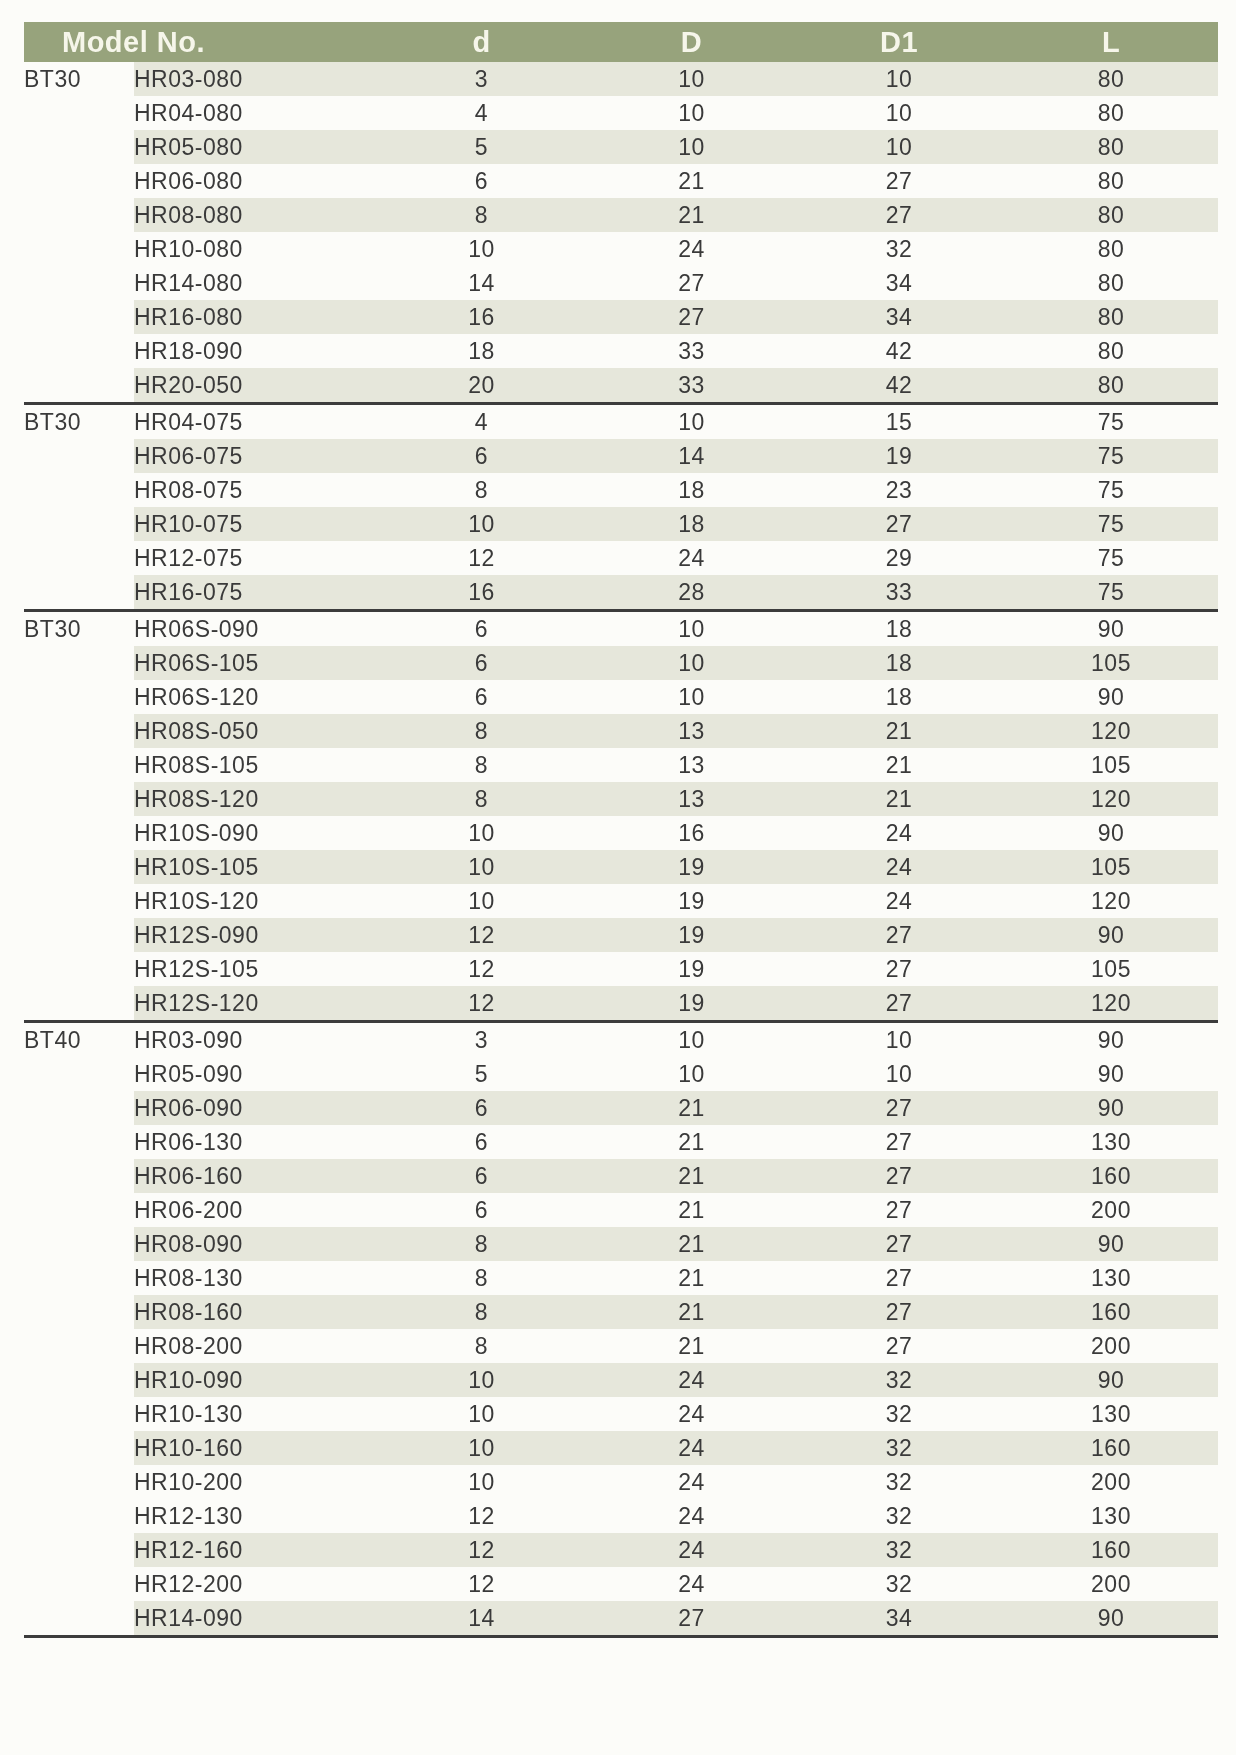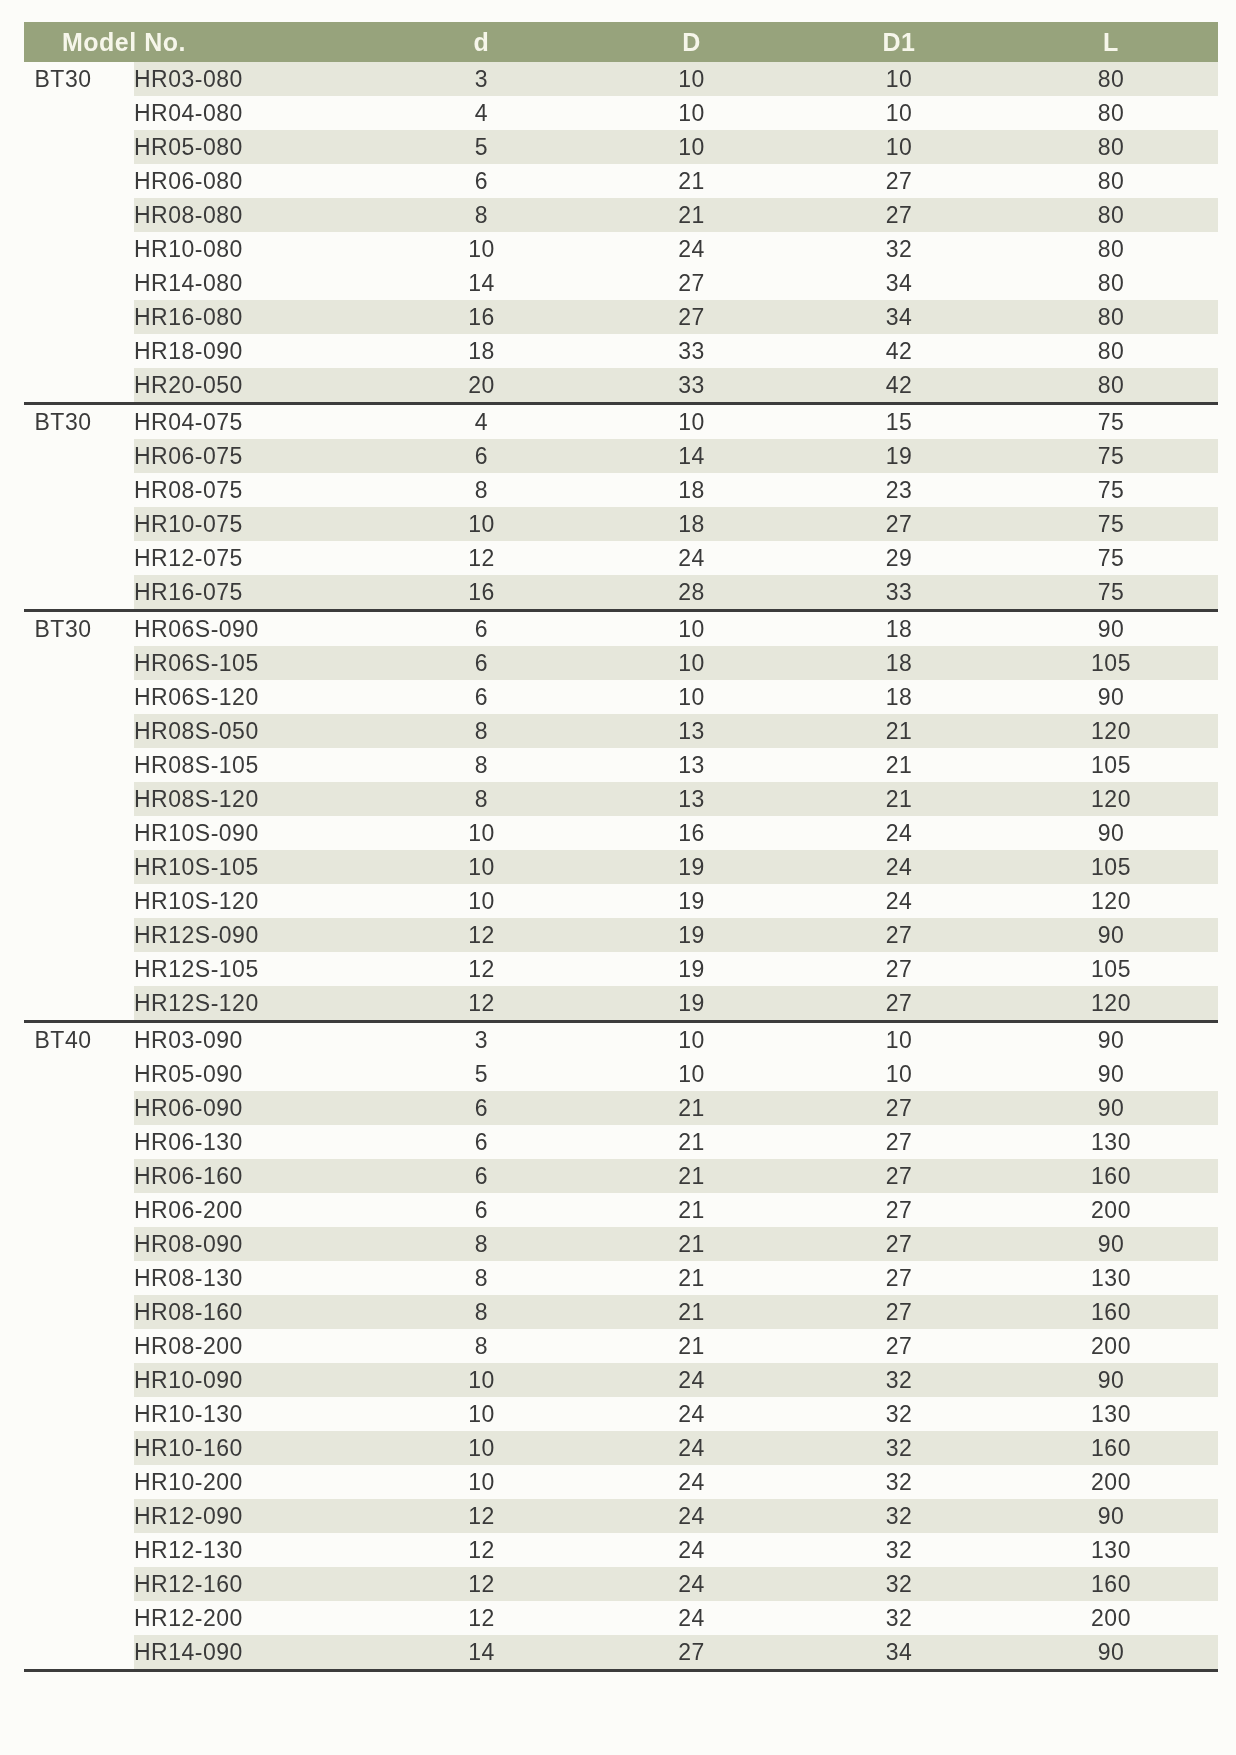--- a/index.html
+++ b/index.html
@@ -29,21 +29,21 @@
   table.spec col.c-model{width:240px;}
   table.spec col.c-d{width:215px;}
   table.spec col.c-D{width:205px;}
   table.spec col.c-D1{width:210px;}
   table.spec col.c-L{width:214px;}
 
   thead th{
     background:var(--header-bg);
     color:var(--header-text);
     height:40px;
-    font-size:25px;
+    font-size:29px;
     font-weight:bold;
     letter-spacing:.5px;
     text-align:center;
     vertical-align:middle;
     padding:0;
   }
   thead th.h-model{
     text-align:left;
     padding-left:38px;
   }
@@ -51,21 +51,21 @@
     height:34px;
     padding:0;
     font-size:23px;
     color:var(--text);
     vertical-align:middle;
     letter-spacing:.5px;
     white-space:nowrap;
     overflow:hidden;
   }
   td.group-cell{
-    text-align:center;
+    text-align:left;
     padding-right:32px;
     background:transparent;
   }
   td.model-cell{
     text-align:left;
   }
   td.num-cell{
     text-align:center;
   }
   tr.striped td:not(.group-cell){
@@ -430,28 +430,20 @@
           <td class="num-cell">160</td>
         </tr>
         <tr>
           <td class="group-cell"></td>
           <td class="model-cell">HR10-200</td>
           <td class="num-cell">10</td>
           <td class="num-cell">24</td>
           <td class="num-cell">32</td>
           <td class="num-cell">200</td>
         </tr>
-        <tr class="striped">
-          <td class="group-cell"></td>
-          <td class="model-cell">HR12-090</td>
-          <td class="num-cell">12</td>
-          <td class="num-cell">24</td>
-          <td class="num-cell">32</td>
-          <td class="num-cell">90</td>
-        </tr>
         <tr>
           <td class="group-cell"></td>
           <td class="model-cell">HR12-130</td>
           <td class="num-cell">12</td>
           <td class="num-cell">24</td>
           <td class="num-cell">32</td>
           <td class="num-cell">130</td>
         </tr>
         <tr class="striped">
           <td class="group-cell"></td>

